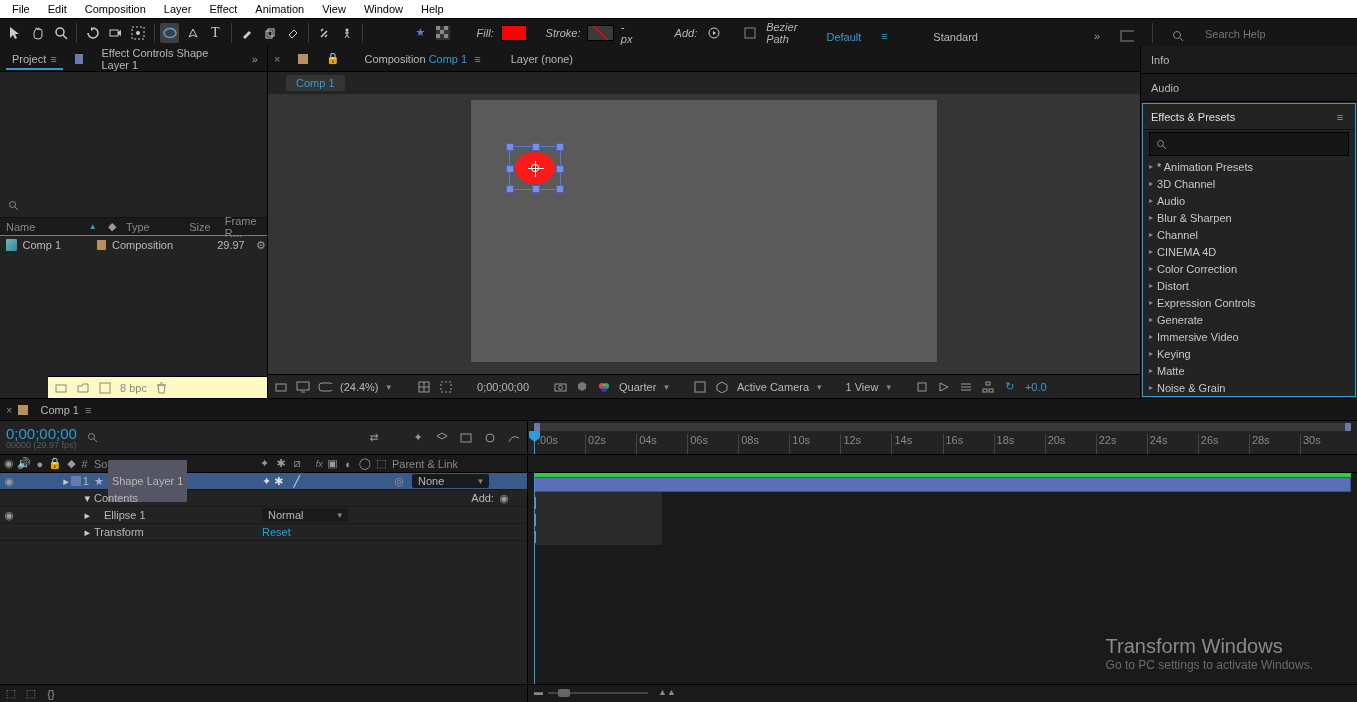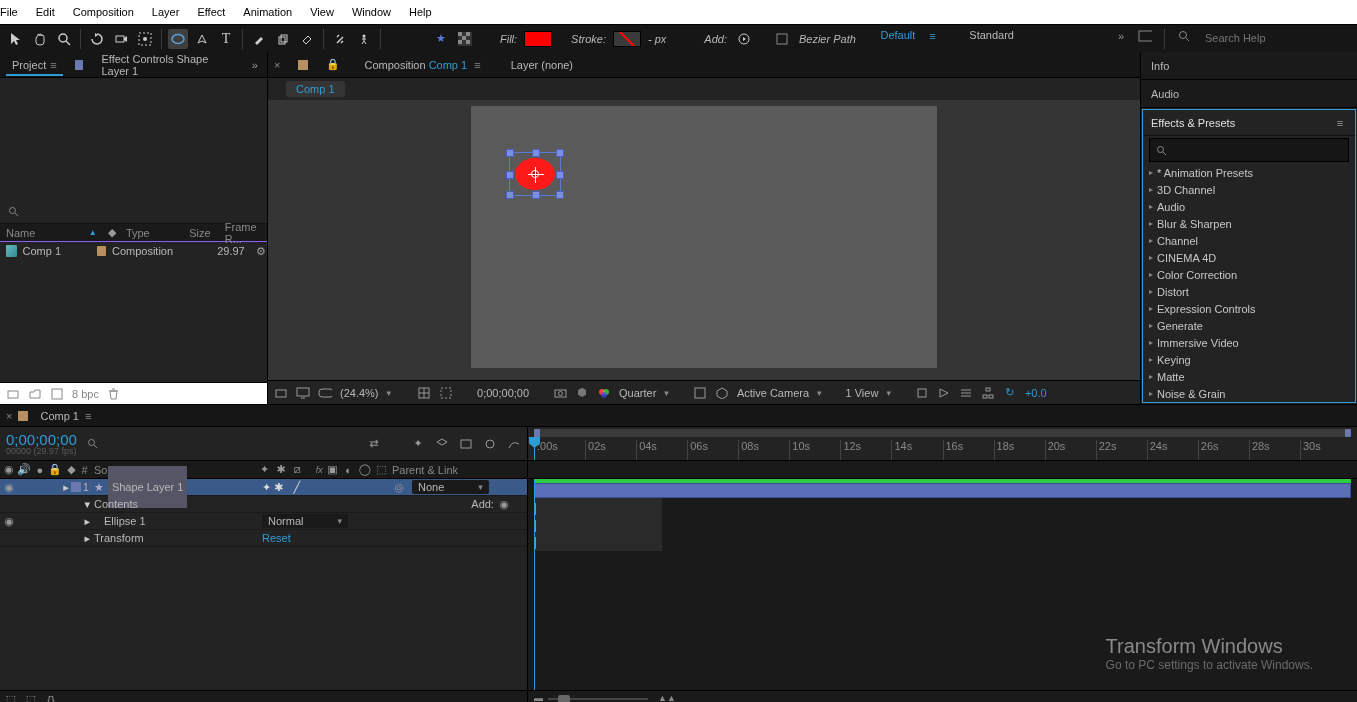--- a/index.html
+++ b/index.html
@@ -1,49 +1,49 @@
 <!DOCTYPE html>
 <html><head>
 <meta charset="utf-8">
 <style>
 * { margin: 0; padding: 0; box-sizing: border-box; font-family: 'Segoe UI', Tahoma, sans-serif; font-size: 11px; user-select: none; }
 body { background: #1e1e1e; color: #b8b8b8; width: 1357px; height: 702px; overflow: hidden; position: relative; }
 
 
-.menubar { background: #ffffff; height: 24px; display: flex; align-items: center; padding-left: 0; gap: 18px; color: #000; }
+.menubar { background: #ffffff; height: 18px; display: flex; align-items: center; padding-left: 12px; gap: 18px; color: #000; }
 .menubar span { cursor: pointer; }
 
 
 .toolbar { background: #161616; height: 28px; border-top: 1px solid #000; display: flex; align-items: center; padding: 0 6px; gap: 4px; }
 .tool-icon { width: 20px; height: 20px; display: flex; align-items: center; justify-content: center; color: #b8b8b8; border-radius: 2px; }
 .tool-icon.sel { background: #3f3f3f; color: #2e9cd7; }
 .tool-sep { width: 1px; height: 20px; background: #3a3a3a; margin: 0 2px; }
 .toolbar .lbl { color: #b8b8b8; margin: 0 3px; font-style: italic; }
 .fill-sw { width: 28px; height: 16px; background: #ff0000; border: 1px solid #000; }
 .stroke-sw { width: 28px; height: 16px; background: linear-gradient(45deg, #3a3a3a 47%, #ff0000 47%, #ff0000 53%, #3a3a3a 53%); border: 1px solid #000; }
 .link-blue { color: #2e9cd7; }
-.toolbar .right { margin-left: auto; display:flex; align-items:flex-start; gap:10px;}
+.toolbar .right { margin-left: auto; display:flex; align-items:flex-end; gap:16px;}
 .search-box { background: #161616; border: none; color: #b8b8b8; width: 150px; height: 18px; padding-left: 4px; outline:none;}
 
 
 .main-row { display: flex; height: 352px; }
 
 
 .project-panel { width: 268px; background: #232323; display: flex; flex-direction: column; border-right: 1px solid #000; }
 .panel-tab-row { height: 26px; background: #161616; display: flex; align-items: center; padding: 0 6px; gap: 12px; border-bottom:1px solid #000;}
 .tab { color: #b8b8b8; padding: 4px 6px; position:relative;}
 .tab.active::after { content:''; position:absolute; left:0; right:0; bottom:-1px; height:2px; background:#2e9cd7;}
 .tab .tri { margin-left:4px; color:#888;}
 .project-body { flex:1; background:#232323;}
 .project-search { height:24px; display:flex; align-items:center; padding:0 6px; background:#232323; border-bottom:1px solid #111;}
 .project-cols { height:18px; background:#1a1a1a; display:flex; align-items:center; color:#888; padding-left:6px; gap:8px; border-bottom:1px solid #8b5cf6; font-size:10px;}
 .project-item { height:18px; display:flex; align-items:center; padding-left:6px; gap:6px; color:#b8b8b8; font-size:11px;}
 .comp-icon { width:12px; height:12px; background:linear-gradient(135deg,#6bb,#389); border-radius:1px;}
 .folder-color { width:10px; height:10px; background:#b89060; border-radius:1px;}
-.project-foot { height:22px; background:#ffffff; display:flex; align-items:center; padding:0 6px; gap:8px; color:#888; border-top:1px solid #000;}
+.project-foot { height:22px; background:#fef9c3; display:flex; align-items:center; padding:0 6px; gap:8px; color:#888; border-top:1px solid #000;margin-left:48px;}
 
 
 .comp-panel { flex:1; background:#1a1a1a; display:flex; flex-direction:column; border-right:1px solid #000;}
 .comp-panel .panel-tab-row { gap:18px;}
 .comp-sub { height:22px; background:#232323; display:flex; align-items:center; padding-left:18px;}
 .tab-chip { background:#353535; color:#2e9cd7; padding:2px 10px; border-radius:2px; font-size:11px;}
 .viewport { flex:1; background:#353535; position:relative; display:flex; align-items:flex-start; justify-content:center; padding-top:6px;}
 .canvas { width:466px; height:262px; background:#5a5a5a; position:relative; margin-top:0;}
 .ellipse { position:absolute; left:44px; top:52px; width:40px; height:32px; background:#ff1a1a; border-radius:50%;}
 .bbox { position:absolute; left:38px; top:46px; width:52px; height:44px; border:1px solid #5a7bd4;}

